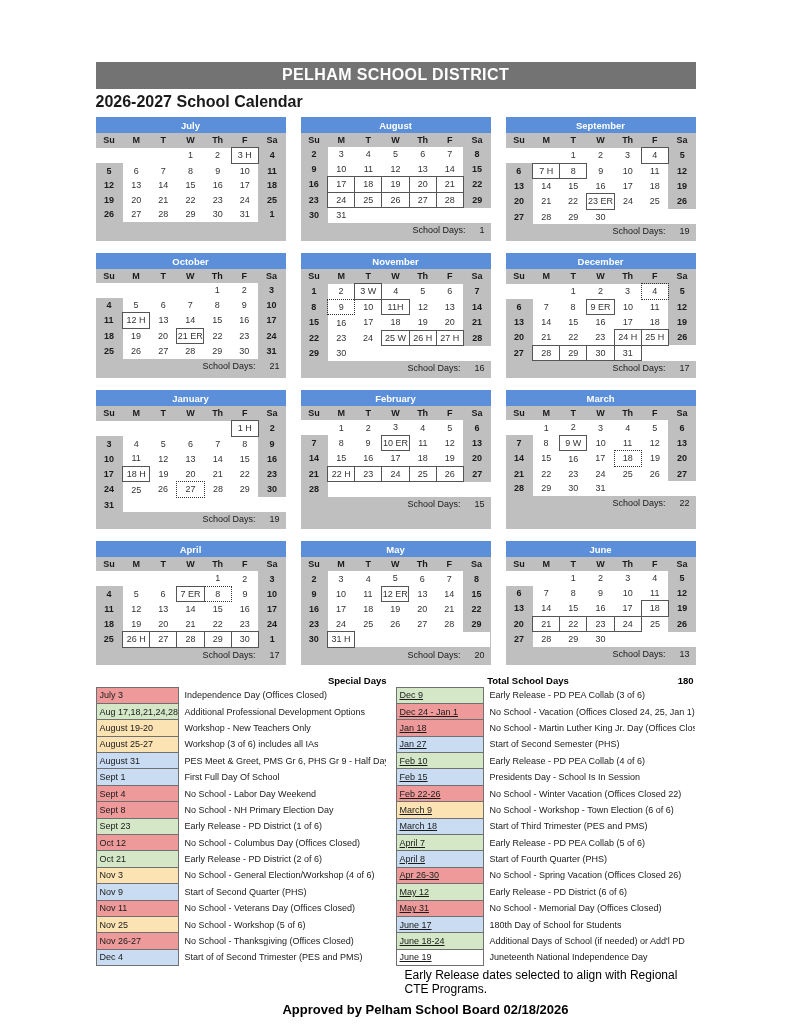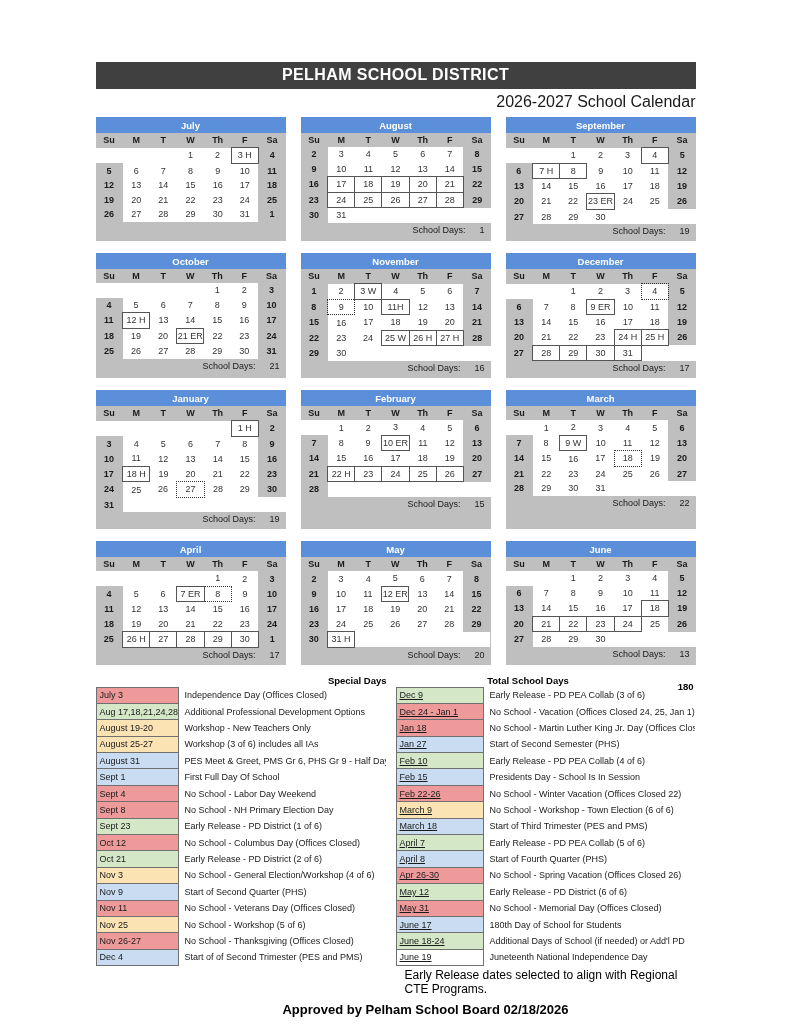--- a/index.html
+++ b/index.html
@@ -7,25 +7,25 @@
     width:791px;height:1024px;
     font-family:"Liberation Sans", sans-serif;
     color:#000;
     -webkit-font-smoothing:antialiased;
   }
   .page{position:relative;width:791px;height:1024px;padding:0;box-sizing:border-box;}
 
   
   .hdr-wrap{width:600px;margin:62px auto 0 auto;}
   .district-bar{
-    background:#404040;color:#fff;font-weight:bold;font-size:16px;
+    background:#737373;color:#fff;font-weight:bold;font-size:16px;
     text-align:center;letter-spacing:.4px;padding:4px 0 5px 0;line-height:18px;
   }
   .cal-year{
-    text-align:right;font-weight:normal;font-size:16px;color:#1a1a1a;
+    text-align:left;font-weight:bold;font-size:16px;color:#1a1a1a;
     padding:4px 0 6px 0;line-height:18px;
   }
 
   
   .months{
     width:600px;margin:0 auto;
     display:grid;grid-template-columns:repeat(3,190px);
     column-gap:15px;row-gap:12px;
   }
   .month{background:#bfbfbf;padding:0 0 0 0;}
@@ -62,21 +62,21 @@
   }
   .m-foot .sd-lbl{margin-right:14px;}
   .m-foot.empty{height:13px;}
 
   
   .legend-zone{width:600px;margin:10px auto 0 auto;position:relative;}
   .legend-heads{display:flex;font-size:9.5px;font-weight:bold;margin-bottom:1px;}
   .lh-left{width:291px;text-align:right;}
   .lh-right{width:309px;text-align:center;position:relative;}
   .lh-right .tsd{margin-right:26px;}
-  .lh-right .tsdnum{position:absolute;right:2px;top:6px;}
+  .lh-right .tsdnum{position:absolute;right:2px;top:0;}
   .legend-cols{display:flex;gap:0;}
   .lcol{width:291px;}
   .lcol.right{width:309px;padding-left:9px;box-sizing:border-box;}
   table.leg{border-collapse:collapse;width:100%;table-layout:fixed;}
   table.leg td{
     font-size:9px;color:#1a1a1a;padding:0 0 0 3px;height:15.4px;
     vertical-align:middle;white-space:nowrap;overflow:hidden;
   }
   table.leg td.key{
     width:78px;border:0.8px solid #707070;

